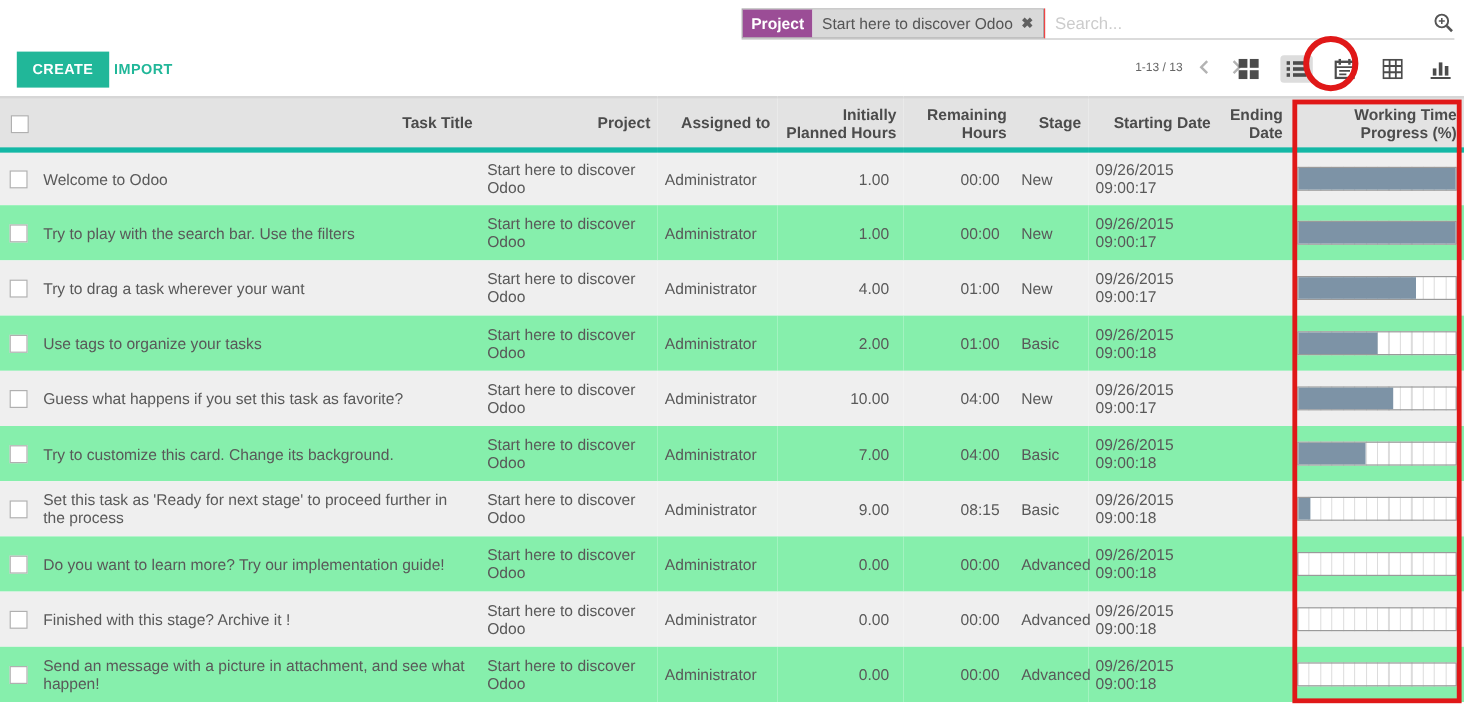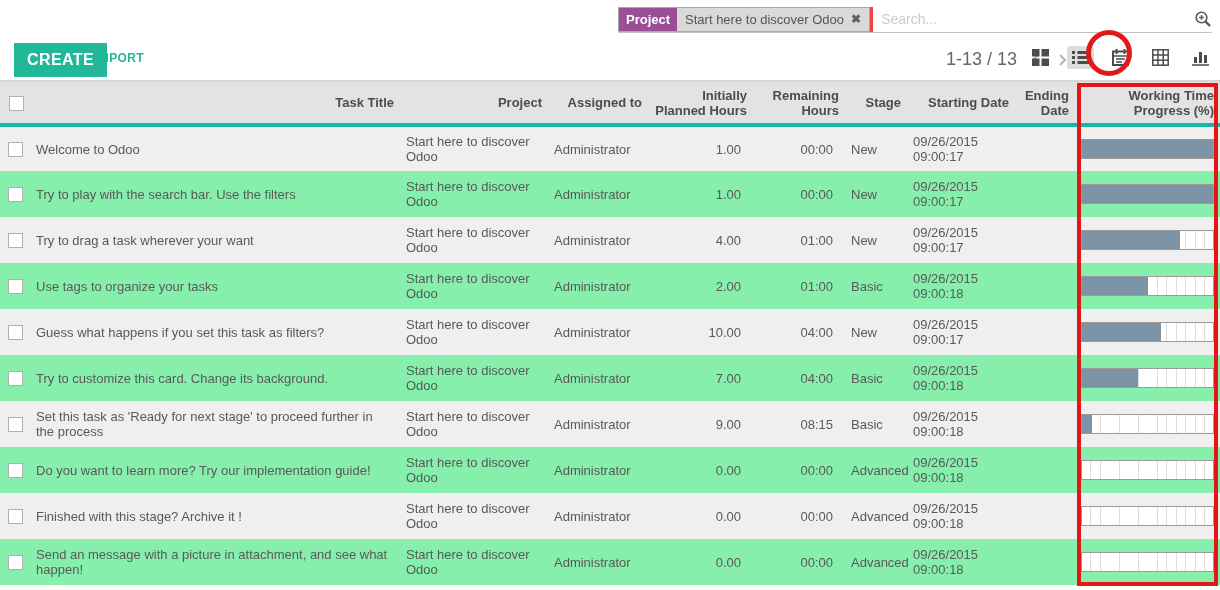--- a/index.html
+++ b/index.html
@@ -26,38 +26,38 @@
 
   .searchbar{
     position:absolute;left:618px;top:6px;width:594px;height:27px;
     display:flex;align-items:center;border-bottom:1px solid #c4c4c4;
   }
   .facet{display:flex;align-items:stretch;border:1px solid #a9a9a9;height:25px;flex:0 0 auto;}
   .facet-label{background:var(--facet);color:#fff;font-weight:bold;padding:4px 7px;font-size:13px;}
   .facet-value{background:#d9d9d9;color:#555;padding:4px 8px;display:flex;align-items:center;gap:7px;font-size:13px;}
   .facet-x{font-weight:bold;color:#606060;cursor:pointer;font-size:12px;}
   .search-input{
-    flex:1;height:25px;border:none;border-left:3px solid #ef4444;outline:none;
+    flex:1;height:25px;border:none;border-left:1px solid #ef4444;outline:none;
     padding:2px 8px;font-size:14px;color:#c2410c;background:transparent;
     font-family:"Liberation Sans",sans-serif;
   }
   .search-input::placeholder{color:#ccc;}
   .zoom-btn{flex:0 0 auto;margin-left:4px;cursor:pointer;display:flex;align-items:center;}
 
   .create-btn{
     position:absolute;left:14px;top:43px;background:var(--accent);color:#fff;
-    border:none;font-weight:bold;font-size:16px;letter-spacing:.4px;
+    border:none;font-weight:bold;font-size:12px;letter-spacing:.4px;
     padding:8px 13px;cursor:pointer;font-family:"Liberation Sans",sans-serif;
   }
   .import-link{
     position:absolute;left:95px;top:51px;color:var(--accent);
     font-size:12px;font-weight:bold;letter-spacing:.4px;cursor:pointer;
   }
 
-  .pager{position:absolute;left:946px;top:49px;display:flex;align-items:center;gap:10px;color:#666;font-size:18px;}
+  .pager{position:absolute;left:946px;top:49px;display:flex;align-items:center;gap:10px;color:#666;font-size:10px;}
   .pager .chev{cursor:pointer;display:flex;align-items:center;padding:0 3px;}
 
   .switcher{position:absolute;right:6px;top:45px;display:flex;align-items:center;gap:13px;}
   .sw-btn{cursor:pointer;padding:4px 5px;border-radius:3px;display:flex;align-items:center;}
   .sw-btn.active{background:#ddd;}
 
   
   table{border-collapse:collapse;table-layout:fixed;width:1220px;margin-top:0;}
   thead th{
     background:var(--hdrbg);text-align:right;font-weight:bold;font-size:13px;color:#4c4c4c;
@@ -264,21 +264,21 @@
     <td>09/26/2015 09:00:18</td>
     <td></td>
     <td>
       <div class="progress">
         <div class="fill" style="width: 50%;"></div>
       </div>
     </td>
   </tr>
       <tr class="odd">
     <td class="cb-cell"><span class="cb"></span></td>
-    <td>Guess what happens if you set this task as filters?</td>
+    <td>Guess what happens if you set this task as favorite?</td>
     <td>Start here to discover Odoo</td>
     <td>Administrator</td>
     <td class="num">10.00</td>
     <td class="num">04:00</td>
     <td>New</td>
     <td>09/26/2015 09:00:17</td>
     <td></td>
     <td>
       <div class="progress">
         <div class="fill" style="width: 60%;"></div>

